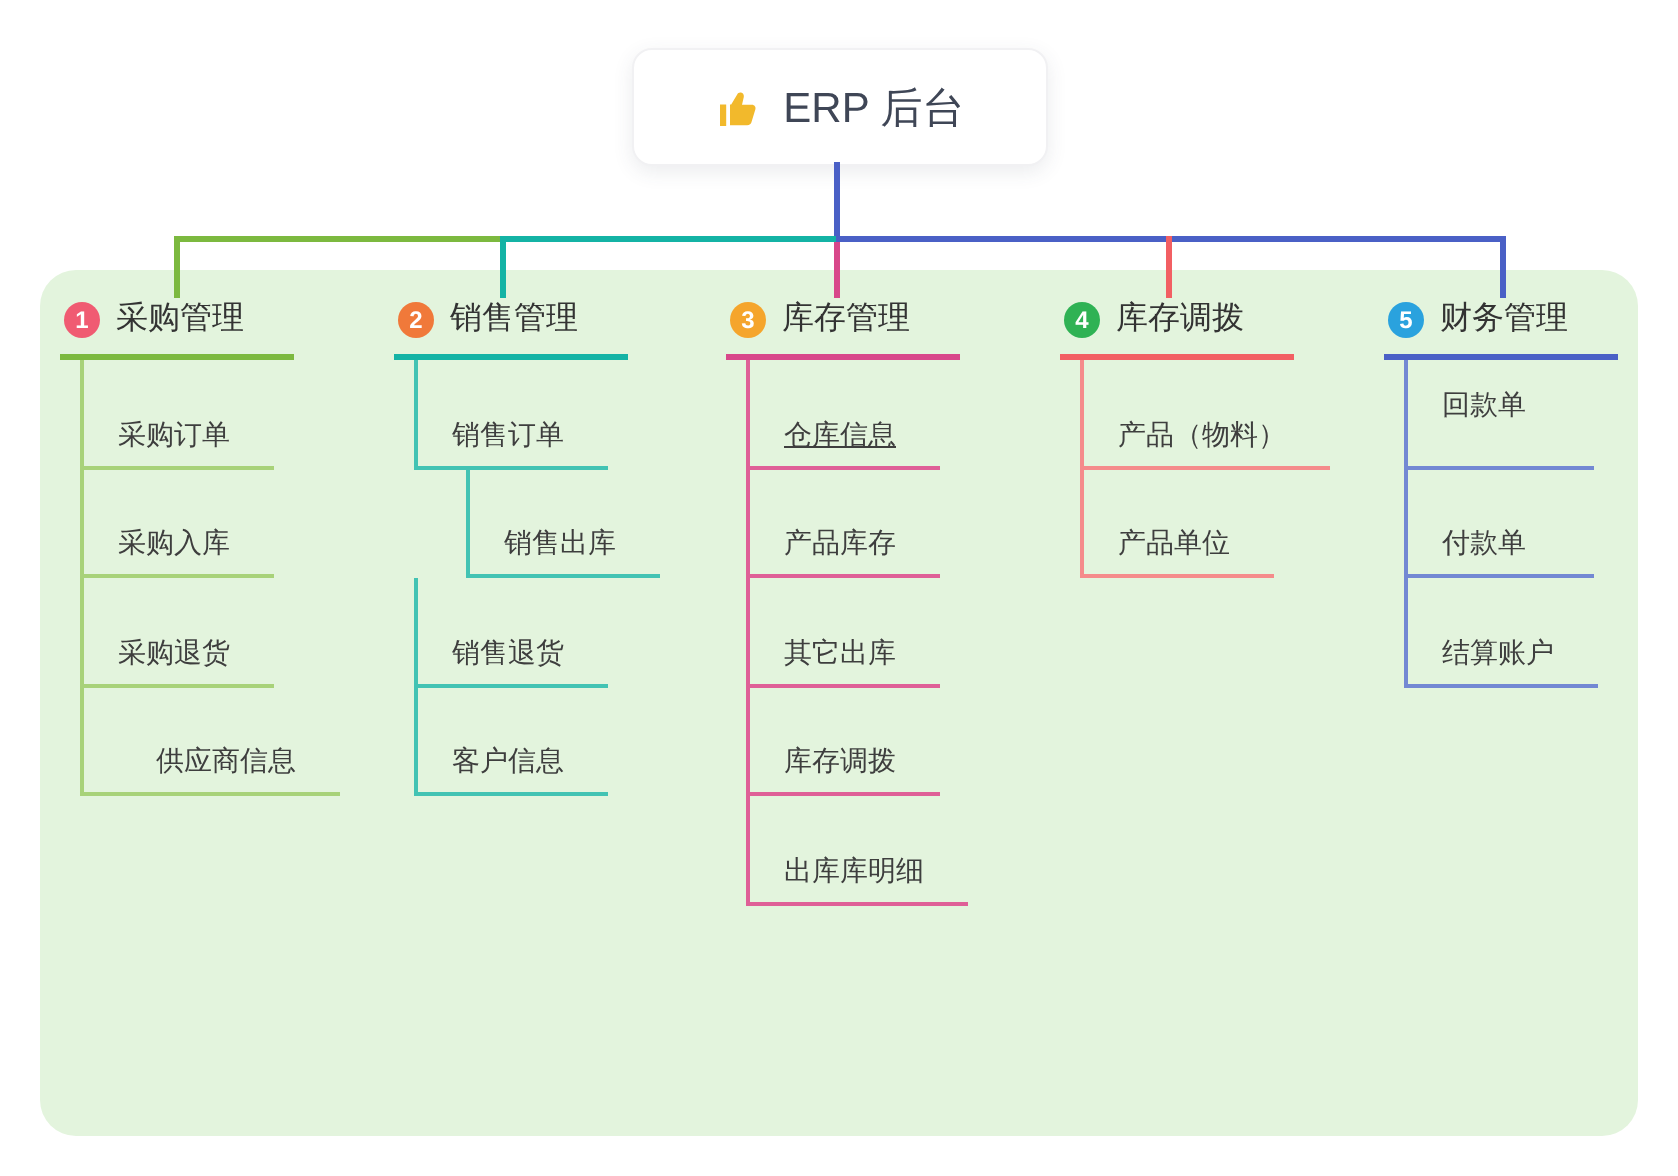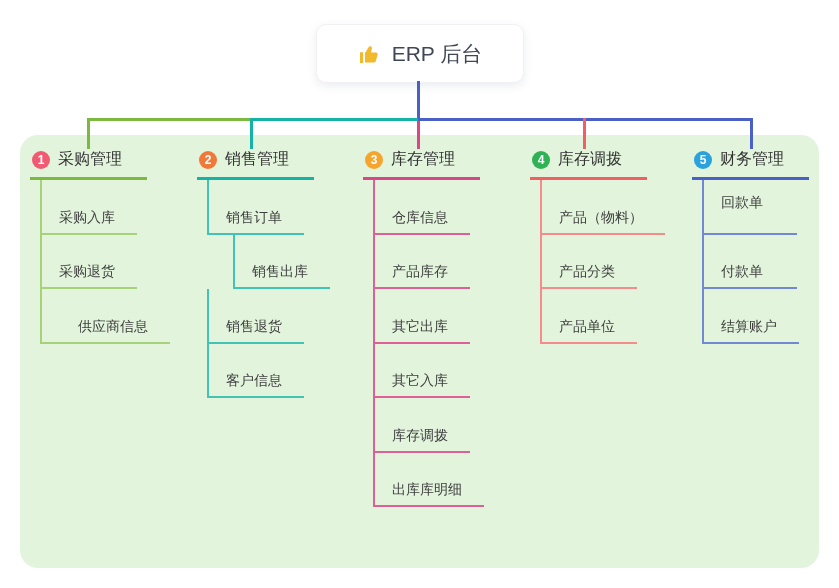--- a/index.html
+++ b/index.html
@@ -75,20 +75,23 @@
   <div class="line vline drop" style="left: 750px; top: 118px; height: 31px; background: rgb(74, 96, 198);"></div>
 
   <div id="columns">
   <div class="branch-col" style="left: 30px;">
     <div class="branch-head" style="border-bottom-color: rgb(124, 185, 63);">
       <span class="badge" style="background: rgb(240, 91, 114);">1</span>
       <span class="branch-label">采购管理</span>
     </div>
     <ul class="children">
           <li class="child" style="border-color: rgb(168, 210, 121);">
+            <span>采购订单</span>
+          </li>
+          <li class="child" style="border-color: rgb(168, 210, 121);">
             <span>采购入库</span>
           </li>
           <li class="child" style="border-color: rgb(168, 210, 121);">
             <span>采购退货</span>
           </li>
           <li class="child" style="border-color: rgb(168, 210, 121); padding-left: 36px;">
             <span>供应商信息</span>
           </li>
         </ul>
   </div>
@@ -113,52 +116,46 @@
           </li>
         </ul>
   </div>
 
   <div class="branch-col" style="left: 363px;">
     <div class="branch-head" style="border-bottom-color: rgb(216, 71, 138);">
       <span class="badge" style="background: rgb(245, 165, 44);">3</span>
       <span class="branch-label">库存管理</span>
     </div>
     <ul class="children">
-          <li class="child" style="border-color: rgb(223, 95, 151);">
+          <li class="child" style="border-color: rgb(223, 95, 151); text-decoration: underline;">
             <span>仓库信息</span>
           </li>
           <li class="child" style="border-color: rgb(223, 95, 151); text-align: center;">
             <span>产品库存</span>
           </li>
           <li class="child" style="border-color: rgb(223, 95, 151);">
             <span>其它出库</span>
-          </li>
-          <li class="child" style="border-color: rgb(223, 95, 151);">
-            <span>其它入库</span>
           </li>
           <li class="child" style="border-color: rgb(223, 95, 151);">
             <span>库存调拨</span>
           </li>
           <li class="child" style="border-color: rgb(223, 95, 151);">
             <span>出库库明细</span>
           </li>
         </ul>
   </div>
 
   <div class="branch-col" style="left: 530px;">
     <div class="branch-head" style="border-bottom-color: rgb(242, 95, 99);">
       <span class="badge" style="background: rgb(47, 178, 84);">4</span>
       <span class="branch-label">库存调拨</span>
     </div>
     <ul class="children">
           <li class="child" style="border-color: rgb(245, 139, 139);">
             <span>产品（物料）</span>
-          </li>
-          <li class="child" style="border-color: rgb(245, 139, 139);">
-            <span>产品分类</span>
           </li>
           <li class="child" style="border-color: rgb(245, 139, 139);">
             <span>产品单位</span>
           </li>
         </ul>
   </div>
 
   <div class="branch-col" style="left: 692px;">
     <div class="branch-head" style="border-bottom-color: rgb(74, 96, 198);">
       <span class="badge" style="background: rgb(42, 162, 222);">5</span>

